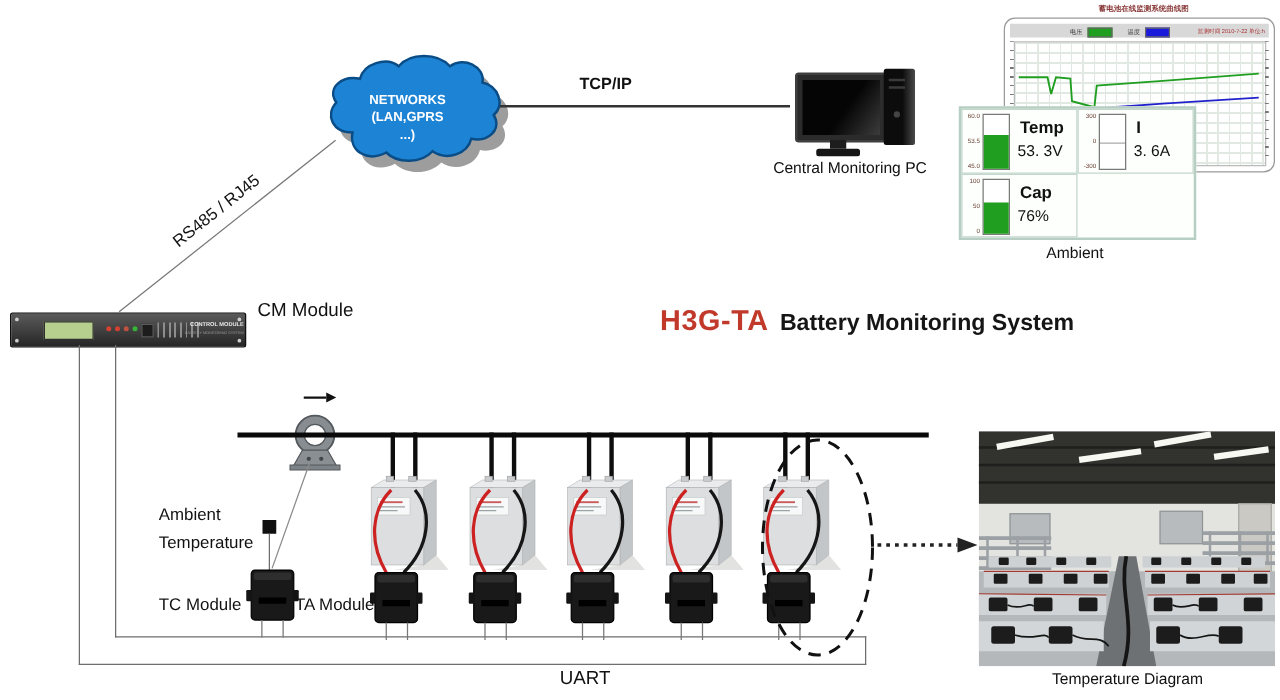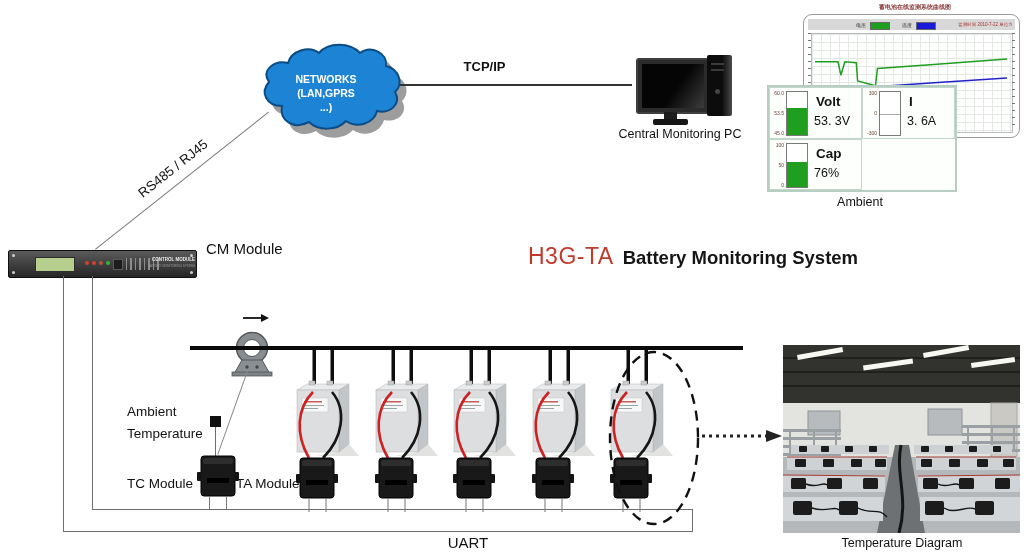--- a/index.html
+++ b/index.html
@@ -114,21 +114,21 @@
   <div class="swpanel" id="software-gauges">
       <div class="swcell">
         <div class="scale">
           <span>60.0</span>
           <span>53.5</span>
           <span>45.0</span>
         </div>
         <div class="bar">
           <div class="fill" style="height: 62%; background: rgb(31, 158, 31);"></div>
         </div>
-        <div class="nm">Volt</div>
+        <div class="nm">Temp</div>
         <div class="val">53. 3V</div>
       </div>
       <div class="swcell">
         <div class="scale">
           <span>300</span>
           <span>0</span>
           <span>-300</span>
         </div>
         <div class="bar">
           <div class="mid"></div>
@@ -145,21 +145,21 @@
         <div class="bar">
           <div class="fill" style="height: 58%; background: rgb(31, 158, 31);"></div>
         </div>
         <div class="nm">Cap</div>
         <div class="val">76%</div>
       </div>
     </div>
   <div class="lbl" style="left:800px;top:195px;width:120px;text-align:center;font-size:12.5px;">Ambient</div>
 
   <div class="abs" style="left:528px;top:243px;display:flex;align-items:baseline;gap:9px;">
-    <span style="font-size:23px;font-weight:normal;color:#c0392b;letter-spacing:0.5px;">H3G-TA</span>
+    <span style="font-size:23px;font-weight:bold;color:#c0392b;letter-spacing:0.5px;">H3G-TA</span>
     <span style="font-size:18.5px;font-weight:bold;color:#151515;">Battery Monitoring System</span>
   </div>
 
   <div class="cm">
     <div class="screw" style="left:3px;top:3px"></div>
     <div class="screw" style="right:3px;top:3px"></div>
     <div class="screw" style="left:3px;bottom:3px"></div>
     <div class="screw" style="right:3px;bottom:3px"></div>
     <div class="lcd"></div>
     <div class="led" style="left:76px;background:#d64030"></div>

